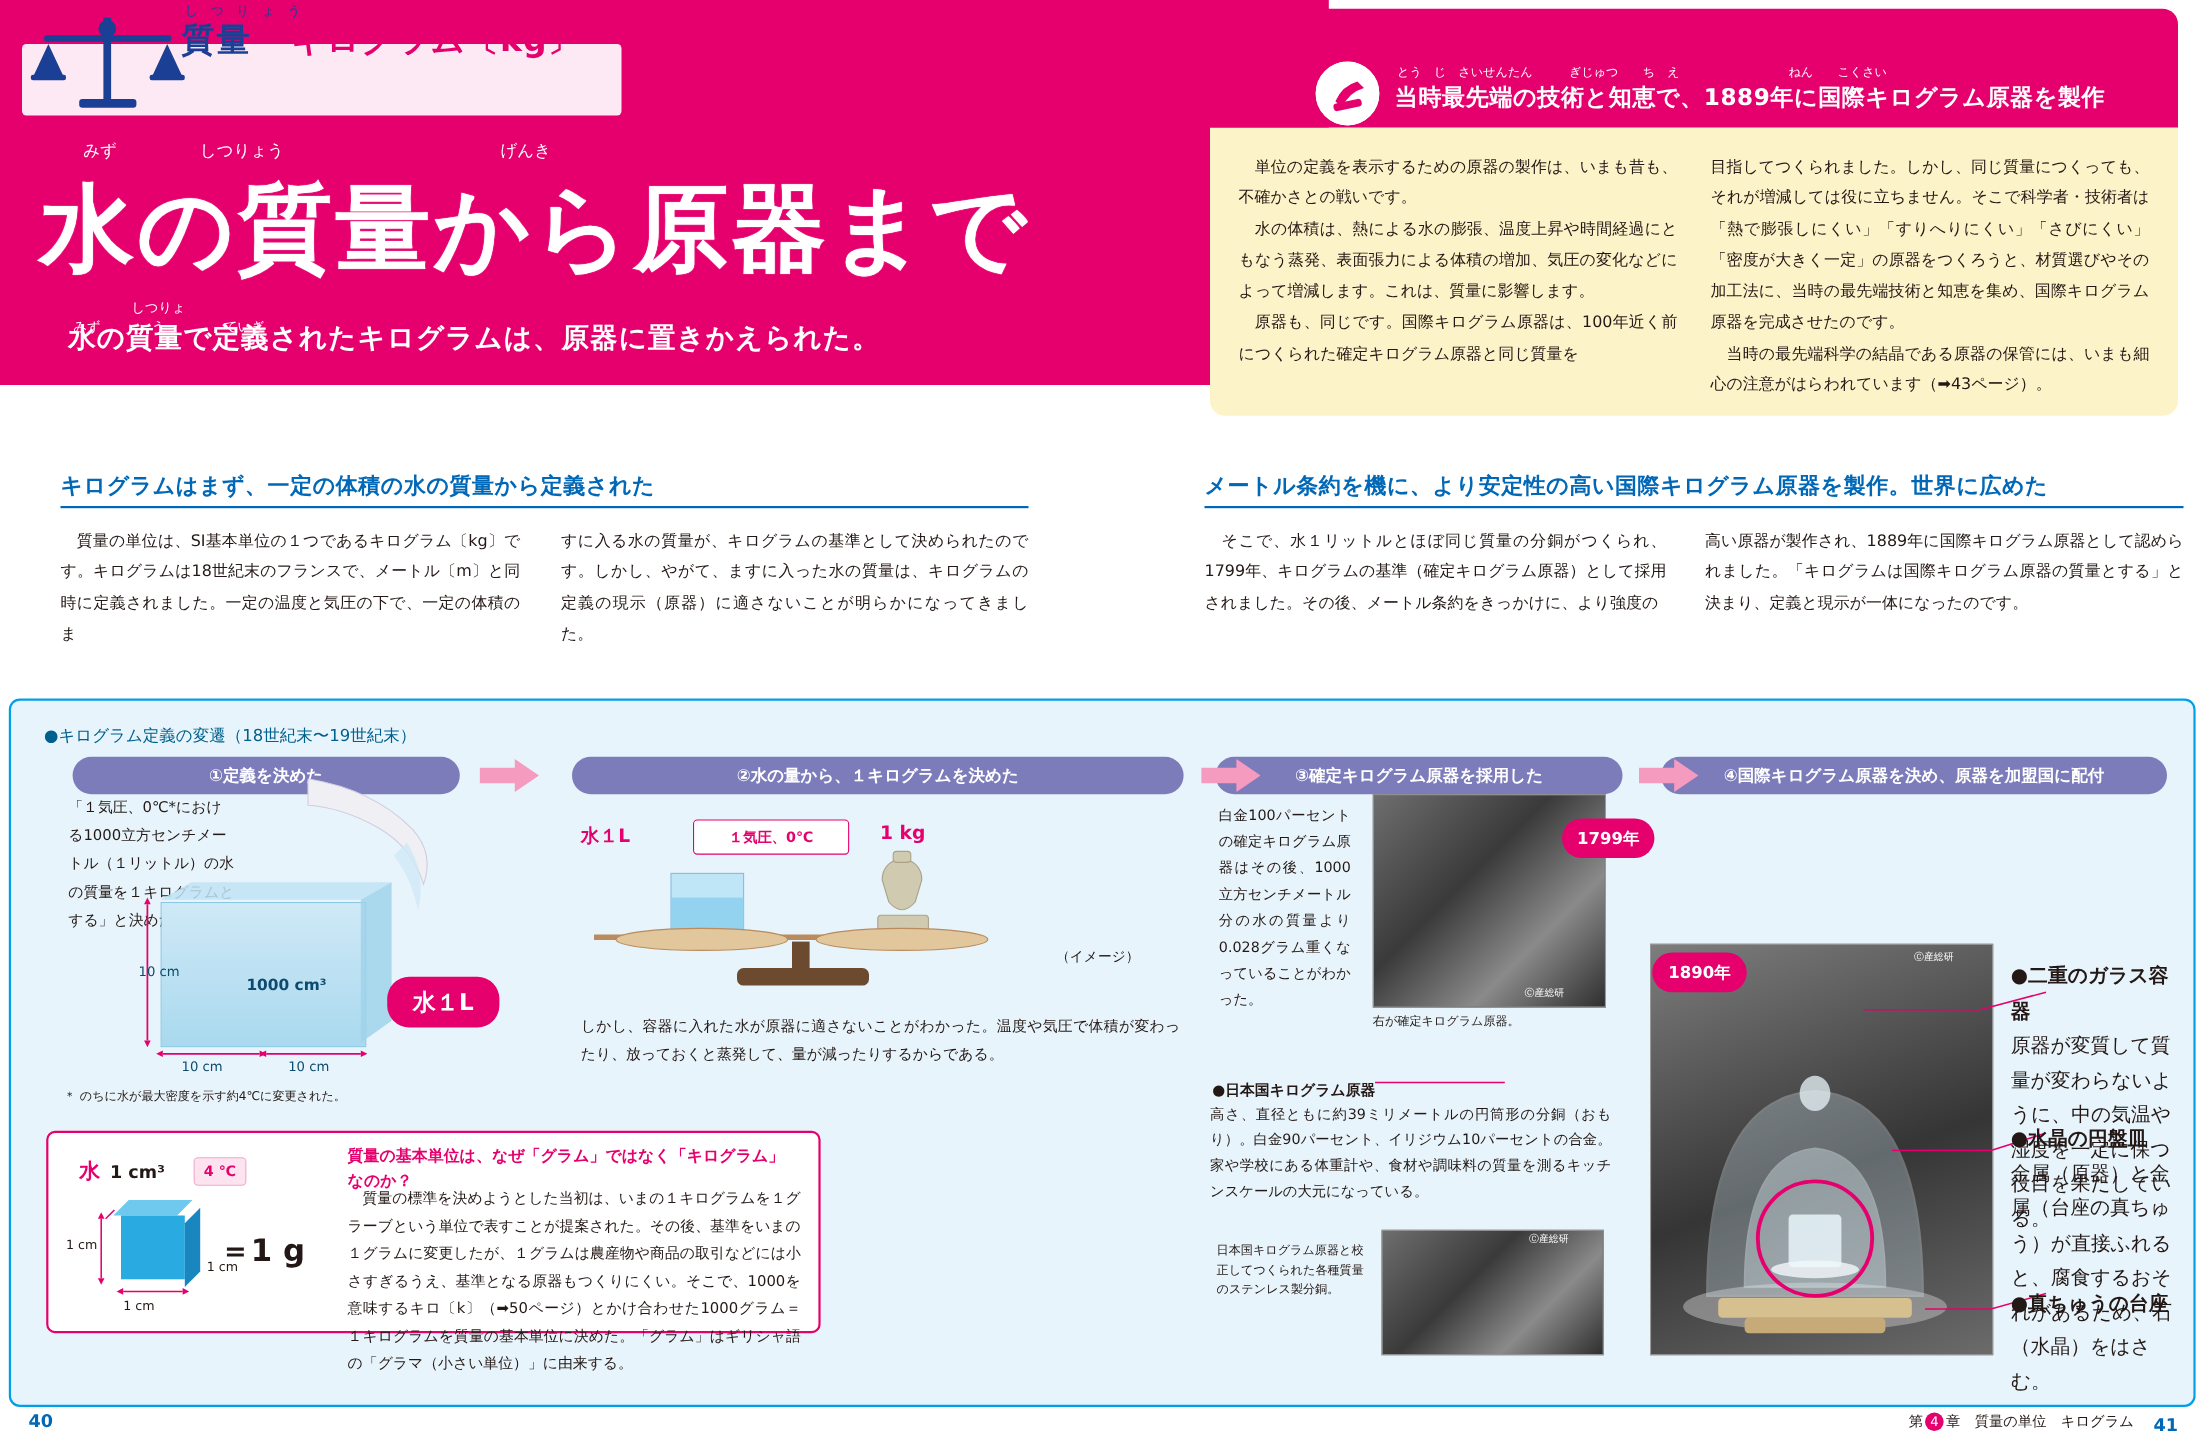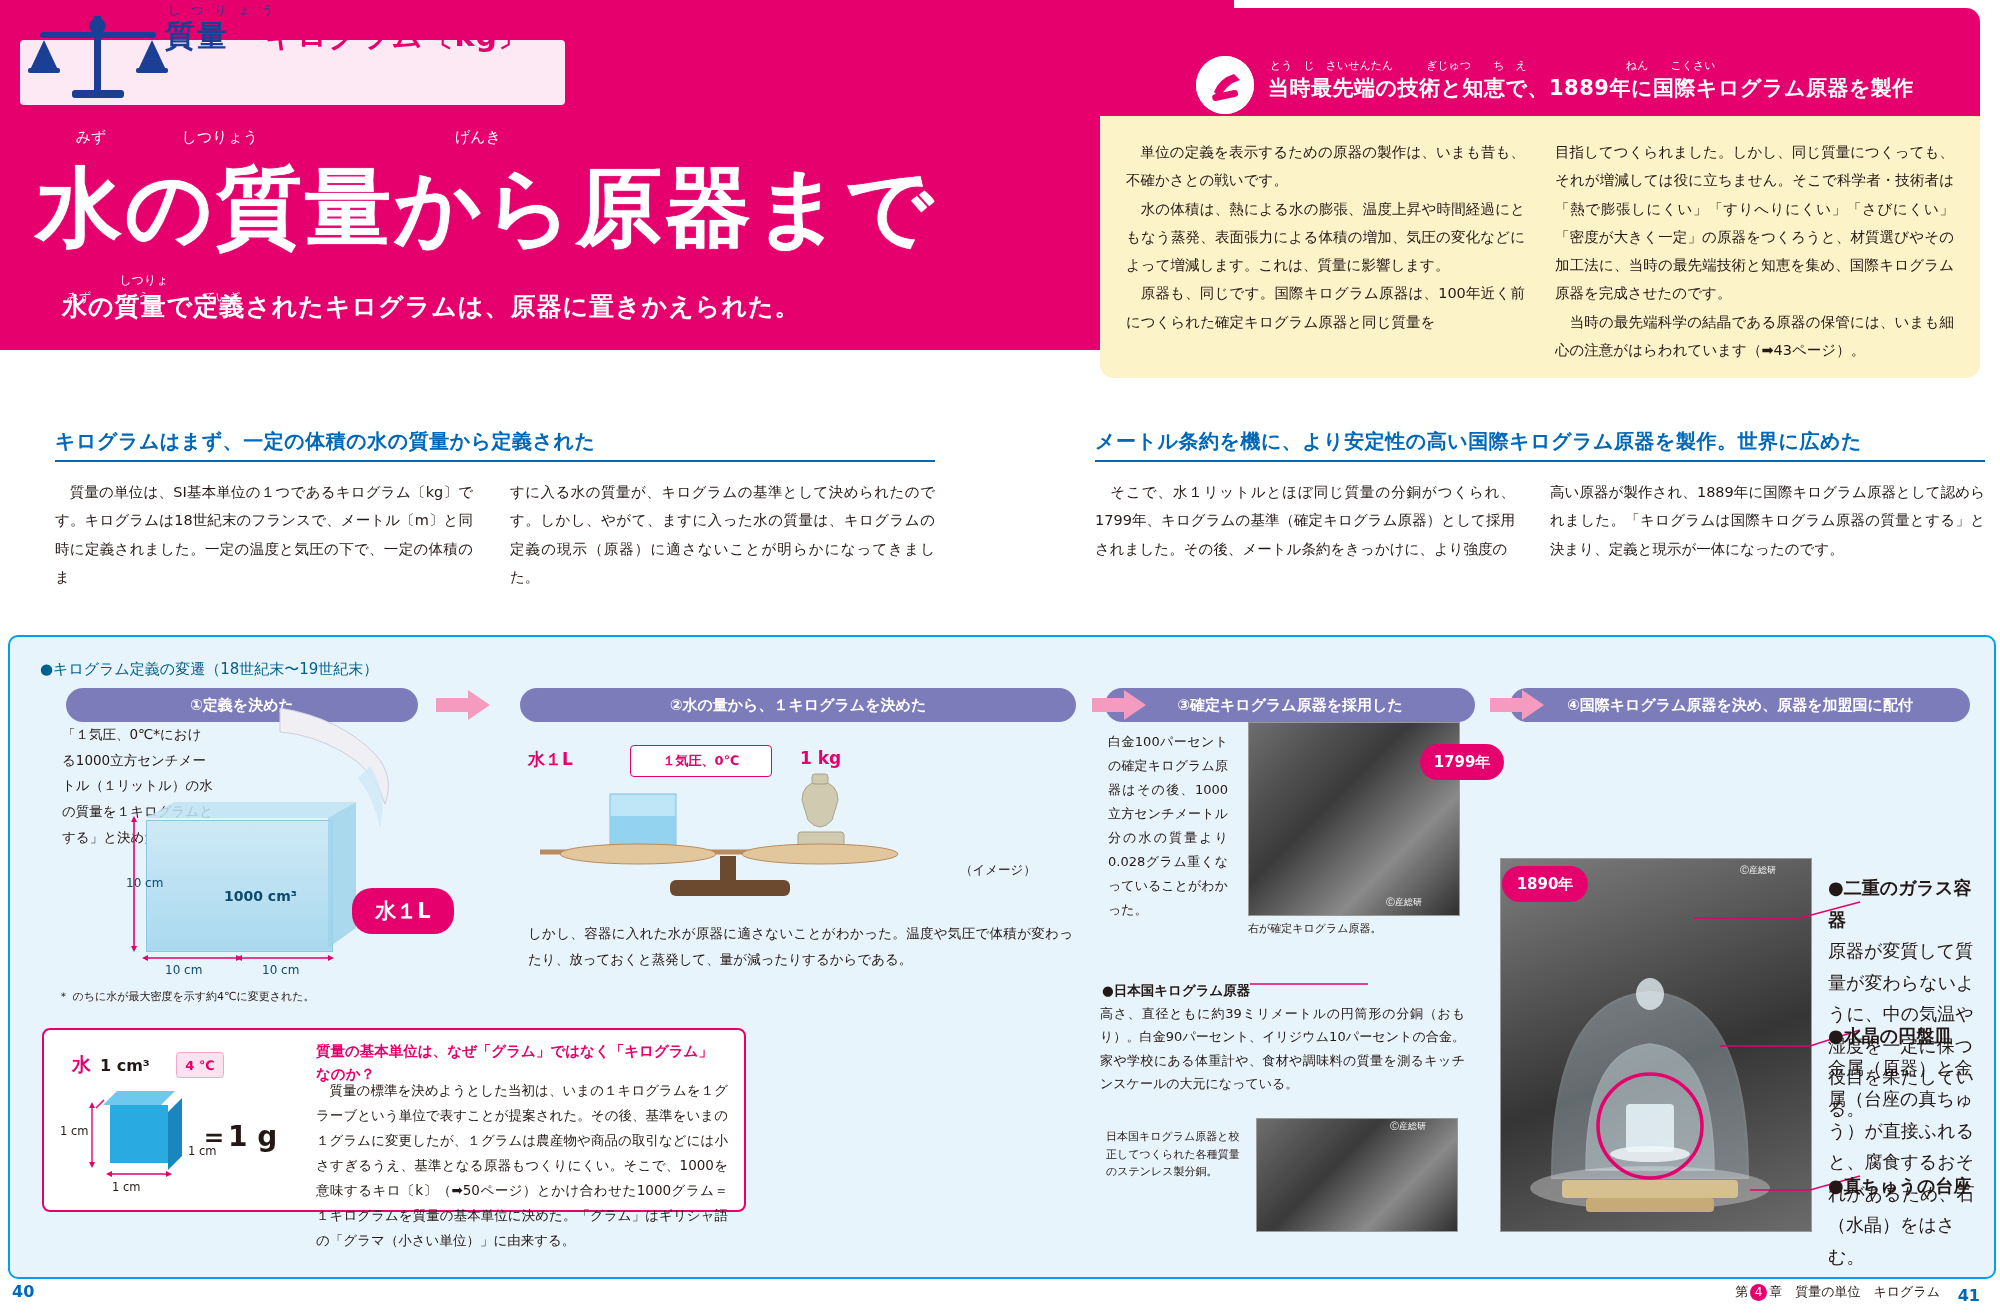--- a/index.html
+++ b/index.html
@@ -11,21 +11,20 @@
     color:#231815;
     position:relative;
     overflow:hidden;
   }
   .page{position:absolute;inset:0;}
 
   
   .left-banner{
     position:absolute;left:0;top:0;width:1208px;height:350px;
     background:#e5006e;
-    padding-left:26px;
   }
   .banner-head{
     position:absolute;left:20px;top:40px;width:545px;height:65px;
     background:#fce9f3;border-radius:4px;
   }
   .scale-icon{
     position:absolute;left:24px;top:8px;width:150px;height:100px;
   }
   .unit-word{
     position:absolute;left:165px;top:16px;
@@ -390,19 +389,19 @@
       <path d="M33 72 l3 6 l3 -6 z" fill="#e5006e"></path>
     <line x1="56" y1="84" x2="110" y2="84" stroke="#e5006e" stroke-width="1.4"></line>
     <path d="M56 81 l-6 3 l6 3 z" fill="#e5006e"></path>
       <path d="M110 81 l6 3 l-6 3 z" fill="#e5006e"></path>
   </svg>
   <div style="position:absolute;left:60px;top:1124px;font-size:11.5px;">1 cm</div>
   <div style="position:absolute;left:112px;top:1180px;font-size:11.5px;">1 cm</div>
   <div style="position:absolute;left:188px;top:1144px;font-size:11.5px;">1 cm</div>
   <div style="position:absolute;left:200px;top:1118px;font-size:28px;font-weight:bold;">＝1 g</div>
 
-  <div class="folio" style="left:12px;">40</div>
+  <div class="folio" style="left:26px;">40</div>
   <div class="folio-r" style="right:60px;">
     <span>第</span><span class="chap">4</span><span>章　質量の単位　キログラム</span>
   </div>
   <div class="folio-num">41</div>
 
 </div>
 
 </body></html>

